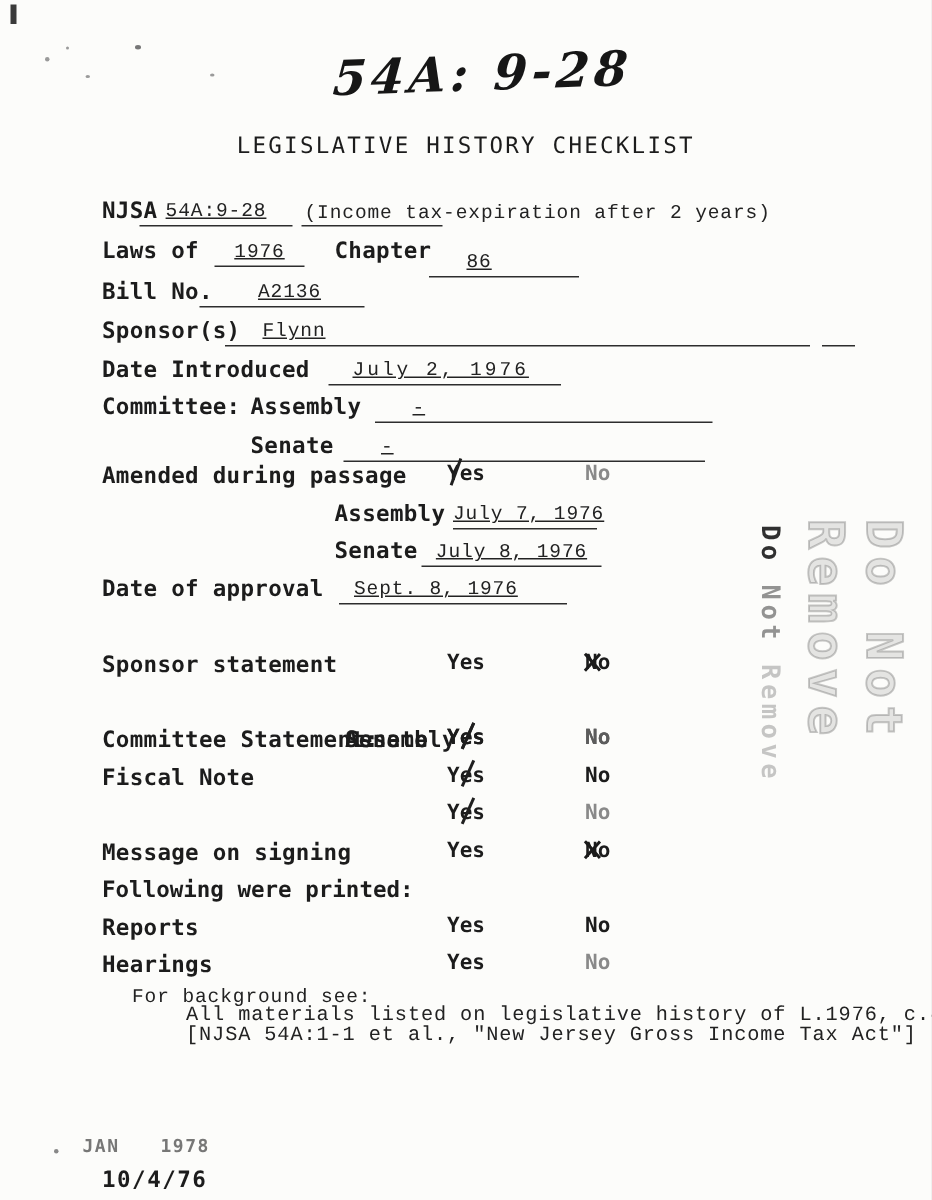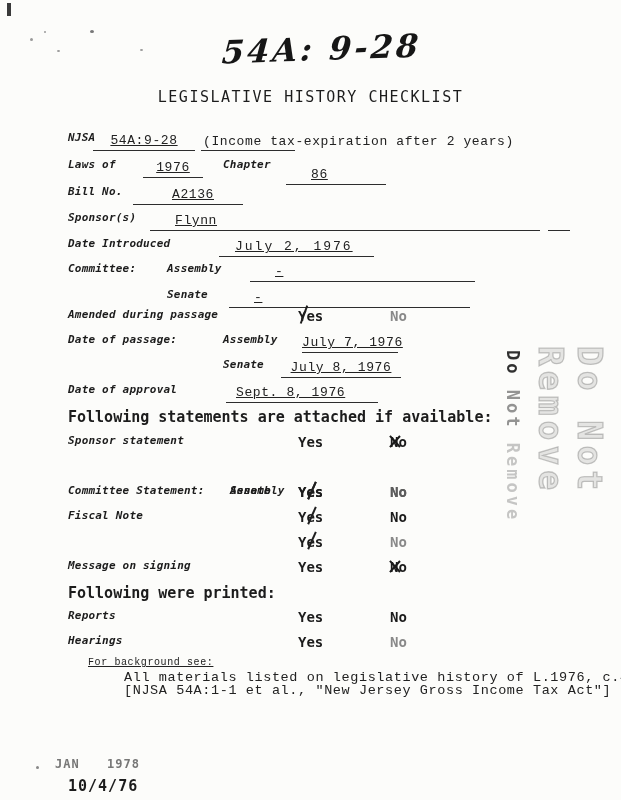--- a/index.html
+++ b/index.html
@@ -1,20 +1,20 @@
 <!DOCTYPE html>
 <html><head>
 <meta charset="utf-8">
 <style>
   html,body{margin:0;padding:0;background:#e8e8e6;}
   .page{position:relative;width:621px;height:800px;margin:0 auto;background:#fcfcfa;
         font-family:"DejaVu Sans Mono",monospace;color:#1c1c1c;overflow:hidden;}
   .row{position:absolute;left:0;right:0;height:23px;}
   .row>span,.row>div{position:absolute;white-space:nowrap;}
-  .lbl{font-weight:bold;font-size:11px;letter-spacing:.2px;font-style:italic;}
+  .lbl{font-weight:bold;font-size:15px;letter-spacing:.2px;}
   .val{font-family:"Liberation Mono",monospace;font-size:13px;letter-spacing:.6px;color:#222;}
   .fill{border-bottom:1.6px solid #2d2d2d;height:19px;text-align:center;}
   .fill .val{display:block;line-height:20px;text-decoration:underline;}
   .fill.alignl{text-align:left;}
   .bar{position:absolute;height:0;border-bottom:1.6px solid #2d2d2d;}
   .hand{position:absolute;left:222px;top:30px;font-family:"DejaVu Serif",serif;
         font-style:italic;font-weight:600;font-size:32px;letter-spacing:3px;
         transform:rotate(-2deg) skewX(-6deg);color:#161616;}
   .doc-title{position:absolute;left:0;top:88px;width:100%;text-align:center;
         font-weight:normal;font-size:15px;letter-spacing:1.5px;}
@@ -116,43 +116,39 @@
     </span>
   </div>
 
   <div class="row" style="top:308px;">
     <span class="lbl" style="left:68px;">Amended during passage</span>
     <span class="yn slashedY" style="left:298px;">Yes</span>
     <span class="yn faint" style="left:390px;">No</span>
   </div>
 
   <div class="row" style="top:333px;">
-    <span class="lbl" style="left:68px;">Date of passage:</span>
     <span class="lbl" style="left:223px;">Assembly</span>
     <span class="fill" style="left:302px;width:96px;">
       <span class="val">July 7, 1976</span>
     </span>
   </div>
   <div class="row" style="top:358px;">
     <span class="lbl" style="left:223px;">Senate</span>
     <span class="fill" style="left:281px;width:120px;">
       <span class="val">July 8, 1976</span>
     </span>
   </div>
 
   <div class="row" style="top:383px;">
     <span class="lbl" style="left:68px;">Date of approval</span>
     <span class="fill alignl" style="left:226px;width:152px;">
       <span class="val pl10">Sept. 8, 1976</span>
     </span>
   </div>
 
-  <div class="row" style="top:408px;">
-    <span class="heading" style="left:68px;">Following statements are attached if available:</span>
-  </div>
 
   <div class="row" style="top:434px;">
     <span class="lbl" style="left:68px;">Sponsor statement</span>
     <span class="yn" style="left:298px;">Yes</span>
     <span class="yn xmark" style="left:390px;">No</span>
   </div>
   <div class="row" style="top:484px;">
     <span class="lbl" style="left:68px;">Committee Statement:</span>
     <span class="lbl" style="left:230px;">Assembly</span>
     <span class="yn slashed" style="left:298px;">Yes</span>
@@ -187,21 +183,21 @@
     <span class="yn" style="left:298px;">Yes</span>
     <span class="yn" style="left:390px;">No</span>
   </div>
   <div class="row" style="top:634px;">
     <span class="lbl" style="left:68px;">Hearings</span>
     <span class="yn" style="left:298px;">Yes</span>
     <span class="yn faint" style="left:390px;">No</span>
   </div>
 
   <div class="row" style="top:657px;">
-    <span class="val" style="left:88px;font-size:10px;text-decoration:underline;">For background see:</span>
+    <span class="val" style="left:88px;font-size:13px;">For background see:</span>
   </div>
   <div class="row" style="top:670px;">
     <span class="val" style="left:124px;font-size:13.5px;">All materials listed on legislative history of L.1976, c.47</span>
   </div>
   <div class="row" style="top:683px;">
     <span class="val" style="left:124px;font-size:13.5px;">[NJSA 54A:1-1 et al., "New Jersey Gross Income Tax Act"]</span>
   </div>
 
   <div class="stamp-col1">
     <span class="w1">Do</span>&nbsp;<span class="w2">Not</span>&nbsp;<span class="w3">Remove</span>

